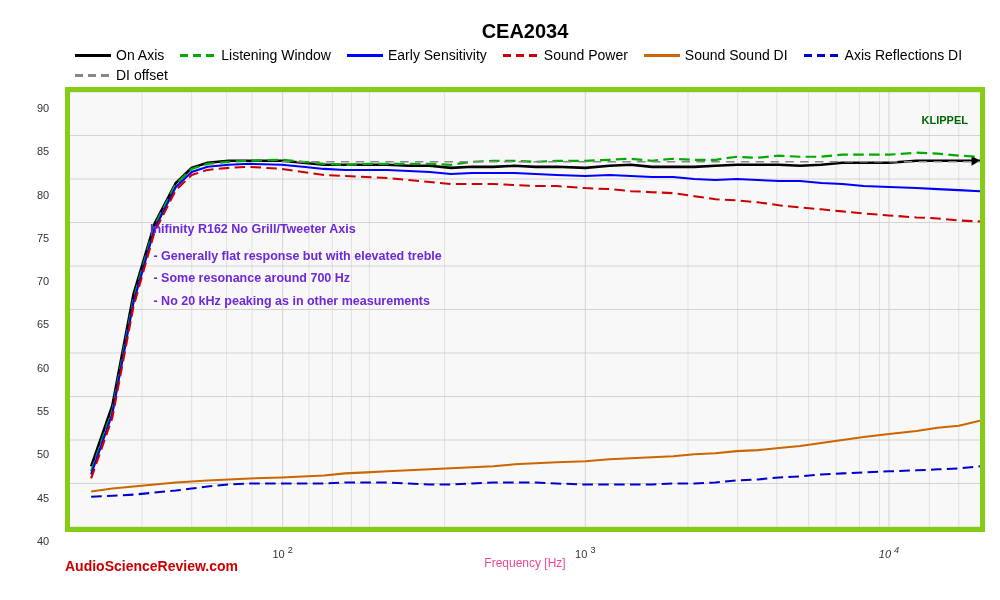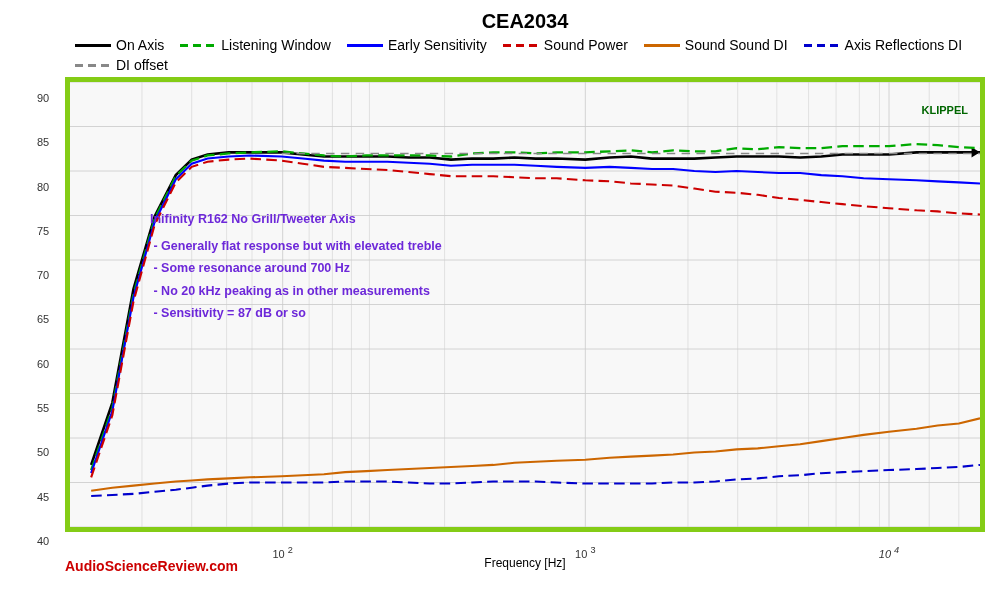--- a/index.html
+++ b/index.html
@@ -8,21 +8,21 @@
       height: 600px;
       background: #ffffff;
       font-family: Arial, sans-serif;
       overflow: hidden;
     }
     .chart-container {
       width: 1000px;
       height: 600px;
       position: relative;
       background: #fff;
-      padding: 10px 15px 55px 65px;
+      padding: 20px 15px 55px 65px;
     }
     .chart-title {
       text-align: center;
       font-size: 20px;
       font-weight: bold;
       color: #000;
       margin-bottom: 4px;
     }
     .legend-area {
       display: flex;
@@ -211,27 +211,26 @@
 
       </svg>
 
       <div style="position:absolute; top:22px; right:12px; font-size:11px; color:#006600; font-weight:bold;">KLIPPEL</div>
 
       <div style="position:absolute; top:110px; left:80px; color:#6d28d9; font-size:12.5px; font-weight:bold; line-height:1.8;margin-top:16px;">
         <div>Inifinity R162 No Grill/Tweeter Axis</div>
         <div style="margin-top:4px;">&nbsp;- Generally flat response but with elevated treble</div>
         <div>&nbsp;- Some resonance around 700 Hz</div>
         <div>&nbsp;- No 20 kHz peaking as in other measurements</div>
-        <div>&nbsp;- Sensitivity = 87 dB or so</div>
       </div>
 
       <div style="position:absolute; bottom:-18px; left:0; width:100%; font-size:11px; color:#333;">
         <span style="position:absolute; left:calc(201/860*100%); transform:translateX(-50%);">10 <sup>2</sup></span>
         <span style="position:absolute; left:calc(487/860*100%); transform:translateX(-50%);">10 <sup>3</sup></span>
         <span style="position:absolute; left:calc(774/860*100%); transform:translateX(-50%);font-style:italic;">10 <sup>4</sup></span>
       </div>
     </div>
 
-    <div style="position:absolute; bottom:-38px; left:50%; transform:translateX(-50%); font-size:12px; color:#000000;margin-top:44px;">Frequency [Hz]</div>
+    <div style="position:absolute; bottom:-38px; left:50%; transform:translateX(-50%); font-size:12px; color:#ec4899;margin-top:44px;">Frequency [Hz]</div>
 
     <div style="position:absolute; bottom:-42px; left:0; font-size:14px; font-weight:bold; color:#cc0000;">AudioScienceReview.com</div>
   </div>
 </div>
 
 </body></html>

